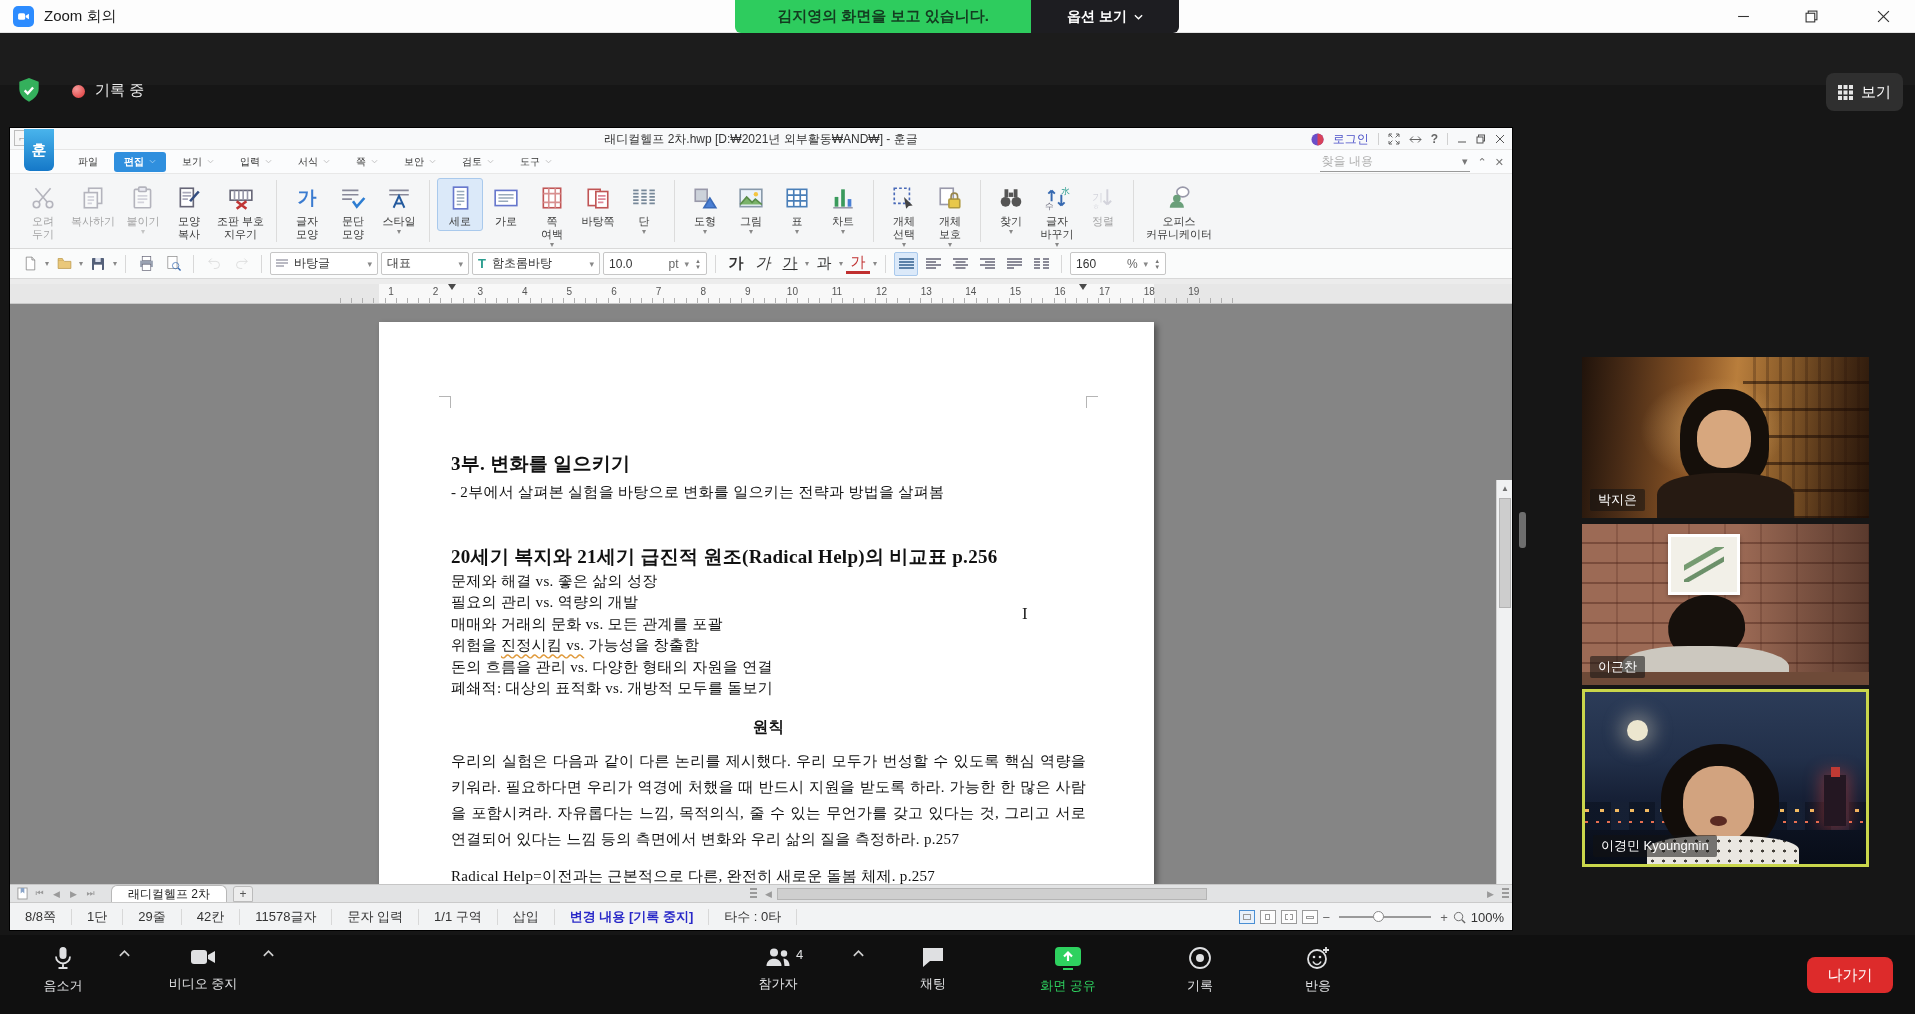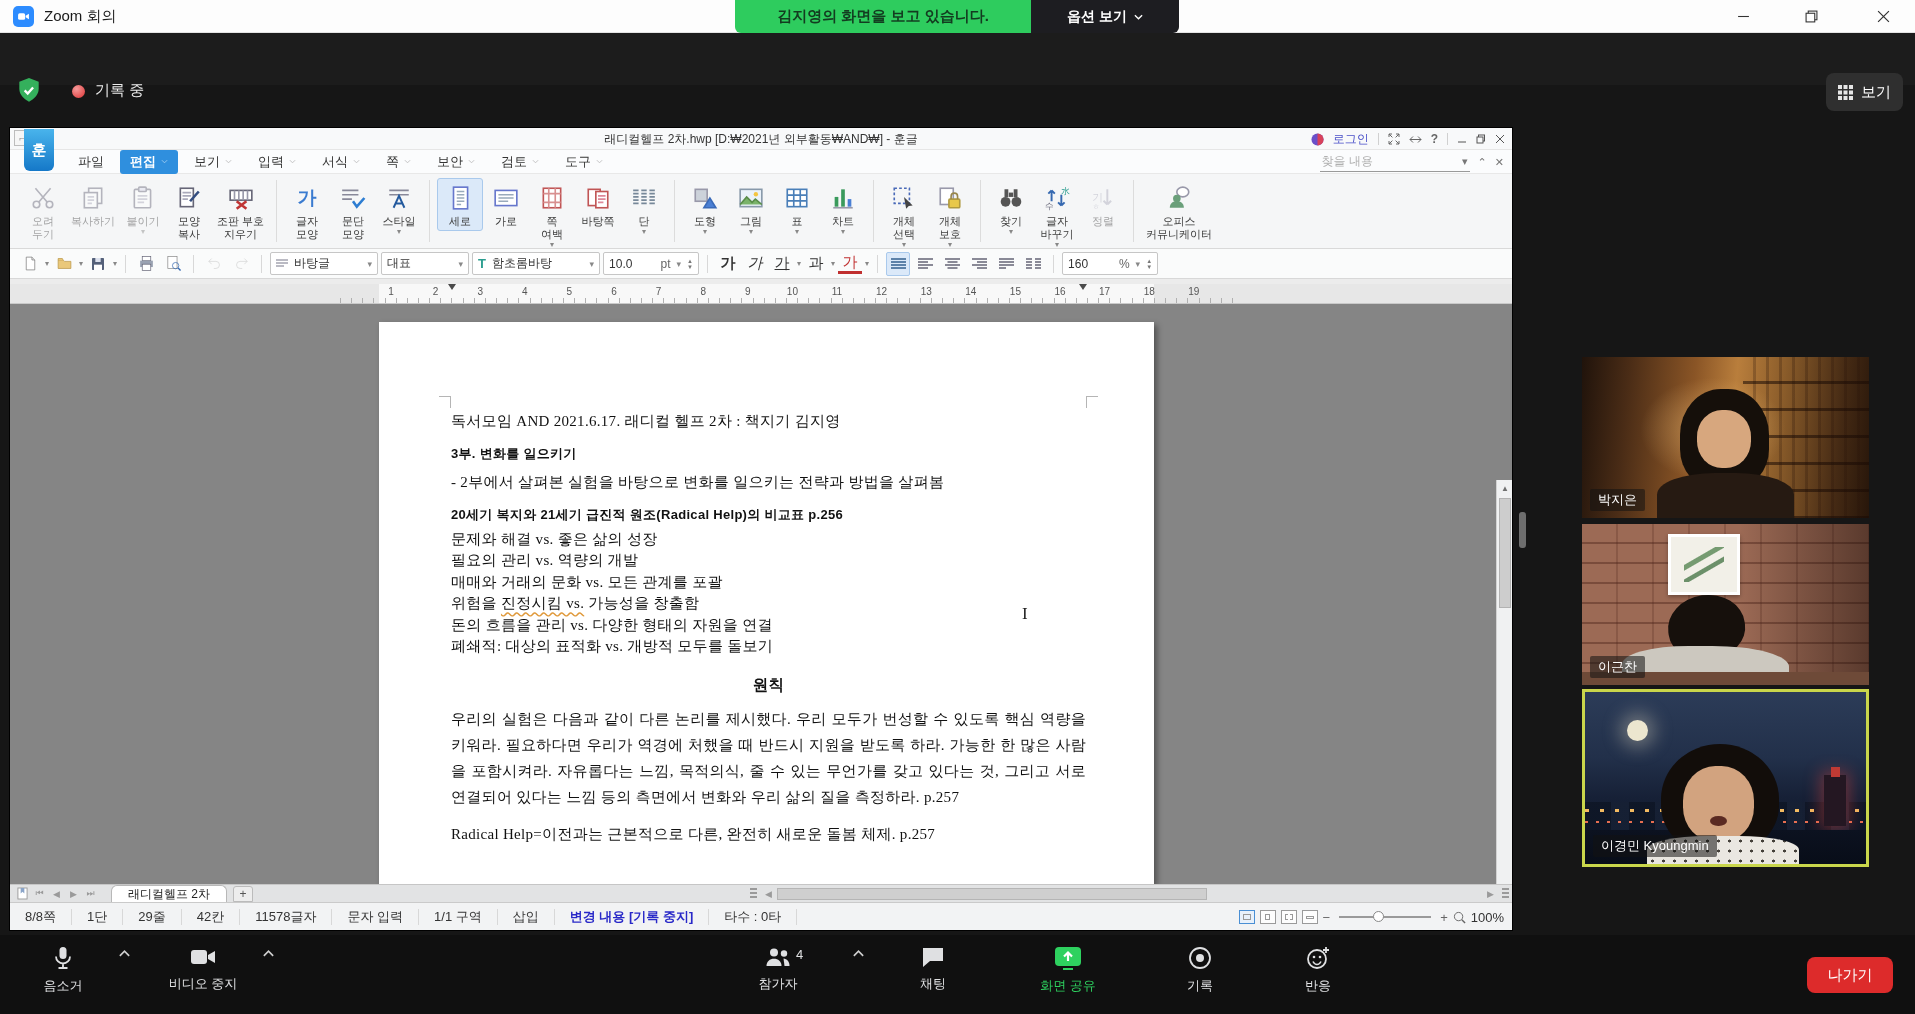--- a/index.html
+++ b/index.html
@@ -27,21 +27,21 @@
 
 #hwp{left:10px;top:128px;width:1502px;height:802px;background:#f5f6f7;box-shadow:0 0 0 1px #000;z-index:10}
 #hwp-title{left:0;top:0;width:1502px;height:22px;background:#f8f9fa;border-bottom:1px solid #e6e6e6}
 #hwp-logo{left:14px;top:1px;width:30px;height:42px;border-radius:0 0 6px 6px;background:linear-gradient(180deg,#49b4ec,#1578c8);color:#fff;font-weight:700;font-size:15px;display:flex;align-items:center;justify-content:center;z-index:5}
 #hwp-title-text{left:0;top:3px;width:1502px;text-align:center;font-size:12px;color:#333}
 #hwp-title-right{right:7px;top:0;height:22px;display:flex;align-items:center;gap:9px}
 #hwp-login-text{color:#4a50c8;font-size:12px;cursor:pointer}
 .tsep{width:1px;height:12px;background:#d0d0d0}
 .hwp-wbtn{cursor:pointer;display:flex;align-items:center}
 #hwp-menubar{left:0;top:22px;width:1502px;height:24px;background:#fbfcfd;border-bottom:1px solid #e8e8e8;display:flex;align-items:center;padding-left:58px}
-.menu-item{display:flex;align-items:center;gap:5px;font-size:13px;color:#333;padding:3px 10px;margin-right:6px;border-radius:3px;cursor:pointer}
+.menu-item{display:flex;align-items:center;gap:5px;font-size:10px;color:#333;padding:3px 10px;margin-right:6px;border-radius:3px;cursor:pointer}
 .menu-item.active{background:#2f8fde;color:#fff;font-weight:700}
 .menu-item .mcaret{opacity:.55}
 #hwp-search{right:8px;top:2px;height:20px;display:flex;align-items:center;gap:8px}
 #search-field{width:150px;border-bottom:1px solid #9a9a9a;color:#b0b0b0;font-size:12px;display:flex;justify-content:space-between;align-items:center;padding:1px 2px}
 .schbtn{color:#777;font-size:11px;cursor:pointer}
 
 #hwp-toolbar{left:0;top:46px;width:1502px;height:75px;background:#f5f6f7;border-bottom:1px solid #d9d9d9;display:flex;align-items:flex-start;padding:4px 0 0 10px}
 .tb-btn{min-width:46px;padding:2px 4px;display:flex;flex-direction:column;align-items:center;cursor:pointer;border:1px solid transparent;border-radius:3px}
 .tb-btn.active{background:#dbe9f9;border-color:#a9c9ec}
 .tb-btn.disabled{opacity:.45}
@@ -71,21 +71,21 @@
 .ruler-marker{position:absolute;top:0;width:0;height:0;border-left:4px solid transparent;border-right:4px solid transparent;border-top:6px solid #4a4a4a}
 #ruler-corner{left:4px;top:2px;width:16px;height:16px;border:1px solid #bdbdbd;background:#f6f6f6;display:flex;align-items:center;justify-content:center;color:#888;font-size:9px}
 
 #hwp-doc{left:0;top:176px;width:1502px;height:580px;background:#858585;overflow:hidden}
 #page{left:369px;top:18px;width:775px;height:562px;background:#fff;box-shadow:3px 3px 6px rgba(0,0,0,.4)}
 .cmark{position:absolute;width:12px;height:12px;border-color:#b5b5b5}
 #cmark-l{left:60px;top:74px;border-left:1px solid #b5b5b5;border-top:1px solid #b5b5b5;border-left:none;border-right:1px solid #b5b5b5}
 #cmark-r{right:56px;top:74px;border-left:1px solid #b5b5b5;border-top:1px solid #b5b5b5}
 #page-content{padding:88px 68px 0 72px;font-family:"Liberation Serif","DejaVu Serif",serif;font-size:15px;color:#111;letter-spacing:.3px}
 .doc-line{line-height:22px;white-space:nowrap}
-.doc-line-h{font-family:Liberation Sans, sans-serif;font-weight:700;font-size:13px;margin-top:11px}
+.doc-line-h{font-family:Liberation Serif, serif;font-weight:700;font-size:19px;margin-top:43px}
 .doc-line-sub{margin-top:6px}
 .doc-item{line-height:21.4px}
 .doc-item-first{margin-top:3px}
 .doc-line-center{font-family:"Liberation Sans","DejaVu Sans",sans-serif;font-weight:700;font-size:15.5px;text-align:center;margin-top:17px}
 .doc-line-para{margin-top:11px;line-height:25.8px;text-align:justify;white-space:normal}
 .doc-line-final{margin-top:12px}
 .wavy-part{text-decoration:underline;text-decoration-style:wavy;text-decoration-color:#e09a3c;text-underline-offset:3px}
 #caret-ibeam{left:1012px;top:300px;font-family:"Liberation Serif",serif;font-size:17px;color:#222;z-index:3}
 
 #vscroll{right:0;top:176px;width:16px;height:580px;background:#f0f1f2;border-left:1px solid #d2d2d2}
@@ -653,21 +653,21 @@
         </span>
       <span class="combo" style="width:88px">
           <span class="cval">대표</span>
           <span class="ccar">▾</span>
         </span>
       <span class="combo" style="width:128px">
           <b style="color:#2a9d8f;font-size:13px">T</b>
           <span class="cval">함초롬바탕</span>
           <span class="ccar">▾</span>
         </span>
-      <span class="combo" style="width:96px">
+      <span class="combo" style="width:104px">
           <span class="cval">10.0</span>
           <span style="color:#666">pt</span>
           <span class="ccar">▾</span>
           <span class="spin">
             <span>▲</span>
             <span>▼</span>
           </span>
         </span>
       <span class="fmt-sep"></span>
       <span class="txtbtn" style="font-weight:700">가</span>
@@ -749,21 +749,20 @@
       <div class="ruler-marker" style="left:438px"></div>
       <div class="ruler-marker" style="left:1069px"></div>
     </div>
     <div id="ruler-corner" class="abs">⌐</div>
 
     <div id="hwp-doc" class="abs">
       <div id="page" class="abs">
         <div id="cmark-l" class="cmark"></div>
         <div id="cmark-r" class="cmark"></div>
         <div id="page-content">
-            <div class="doc-line">독서모임 AND 2021.6.17. 래디컬 헬프 2차 : 책지기 김지영</div>
             <div class="doc-line doc-line-h">3부. 변화를 일으키기</div>
             <div class="doc-line doc-line-sub">- 2부에서 살펴본 실험을 바탕으로 변화를 일으키는 전략과 방법을 살펴봄</div>
             <div class="doc-line doc-line-h">20세기 복지와 21세기 급진적 원조(Radical Help)의 비교표 p.256</div>
             <div class="doc-line doc-item doc-item-first">문제와 해결 vs. 좋은 삶의 성장</div>
             <div class="doc-line doc-item">필요의 관리 vs. 역량의 개발</div>
             <div class="doc-line doc-item">매매와 거래의 문화 vs. 모든 관계를 포괄</div>
             <div class="doc-line doc-item"><span>위험을 </span><span class="wavy-part">진정시킴 vs.</span><span> 가능성을 창출함</span></div>
             <div class="doc-line doc-item">돈의 흐름을 관리 vs. 다양한 형태의 자원을 연결</div>
             <div class="doc-line doc-item">폐쇄적: 대상의 표적화 vs. 개방적 모두를 돌보기</div>
             <div class="doc-line doc-line-center">원칙</div>

